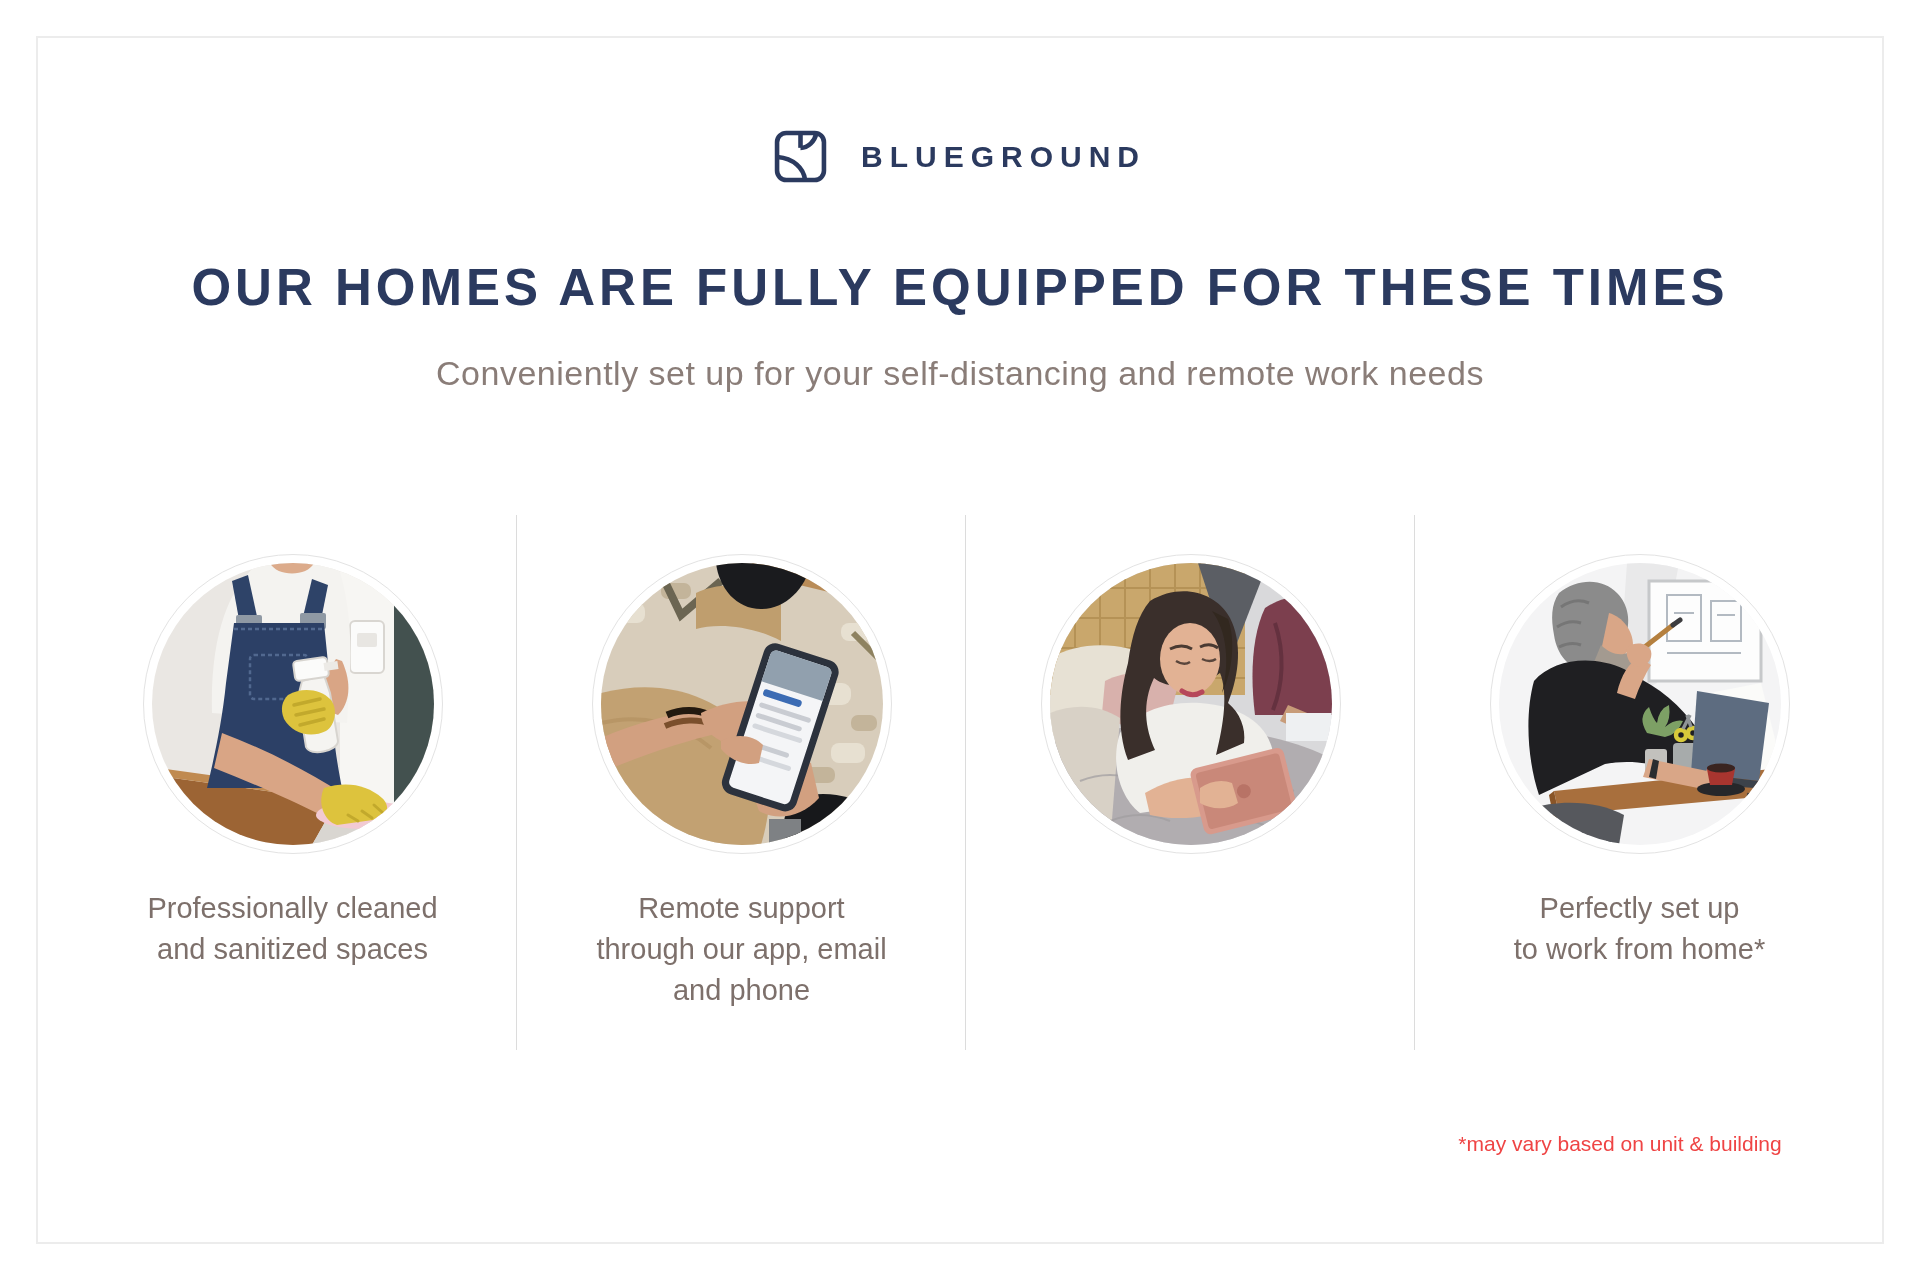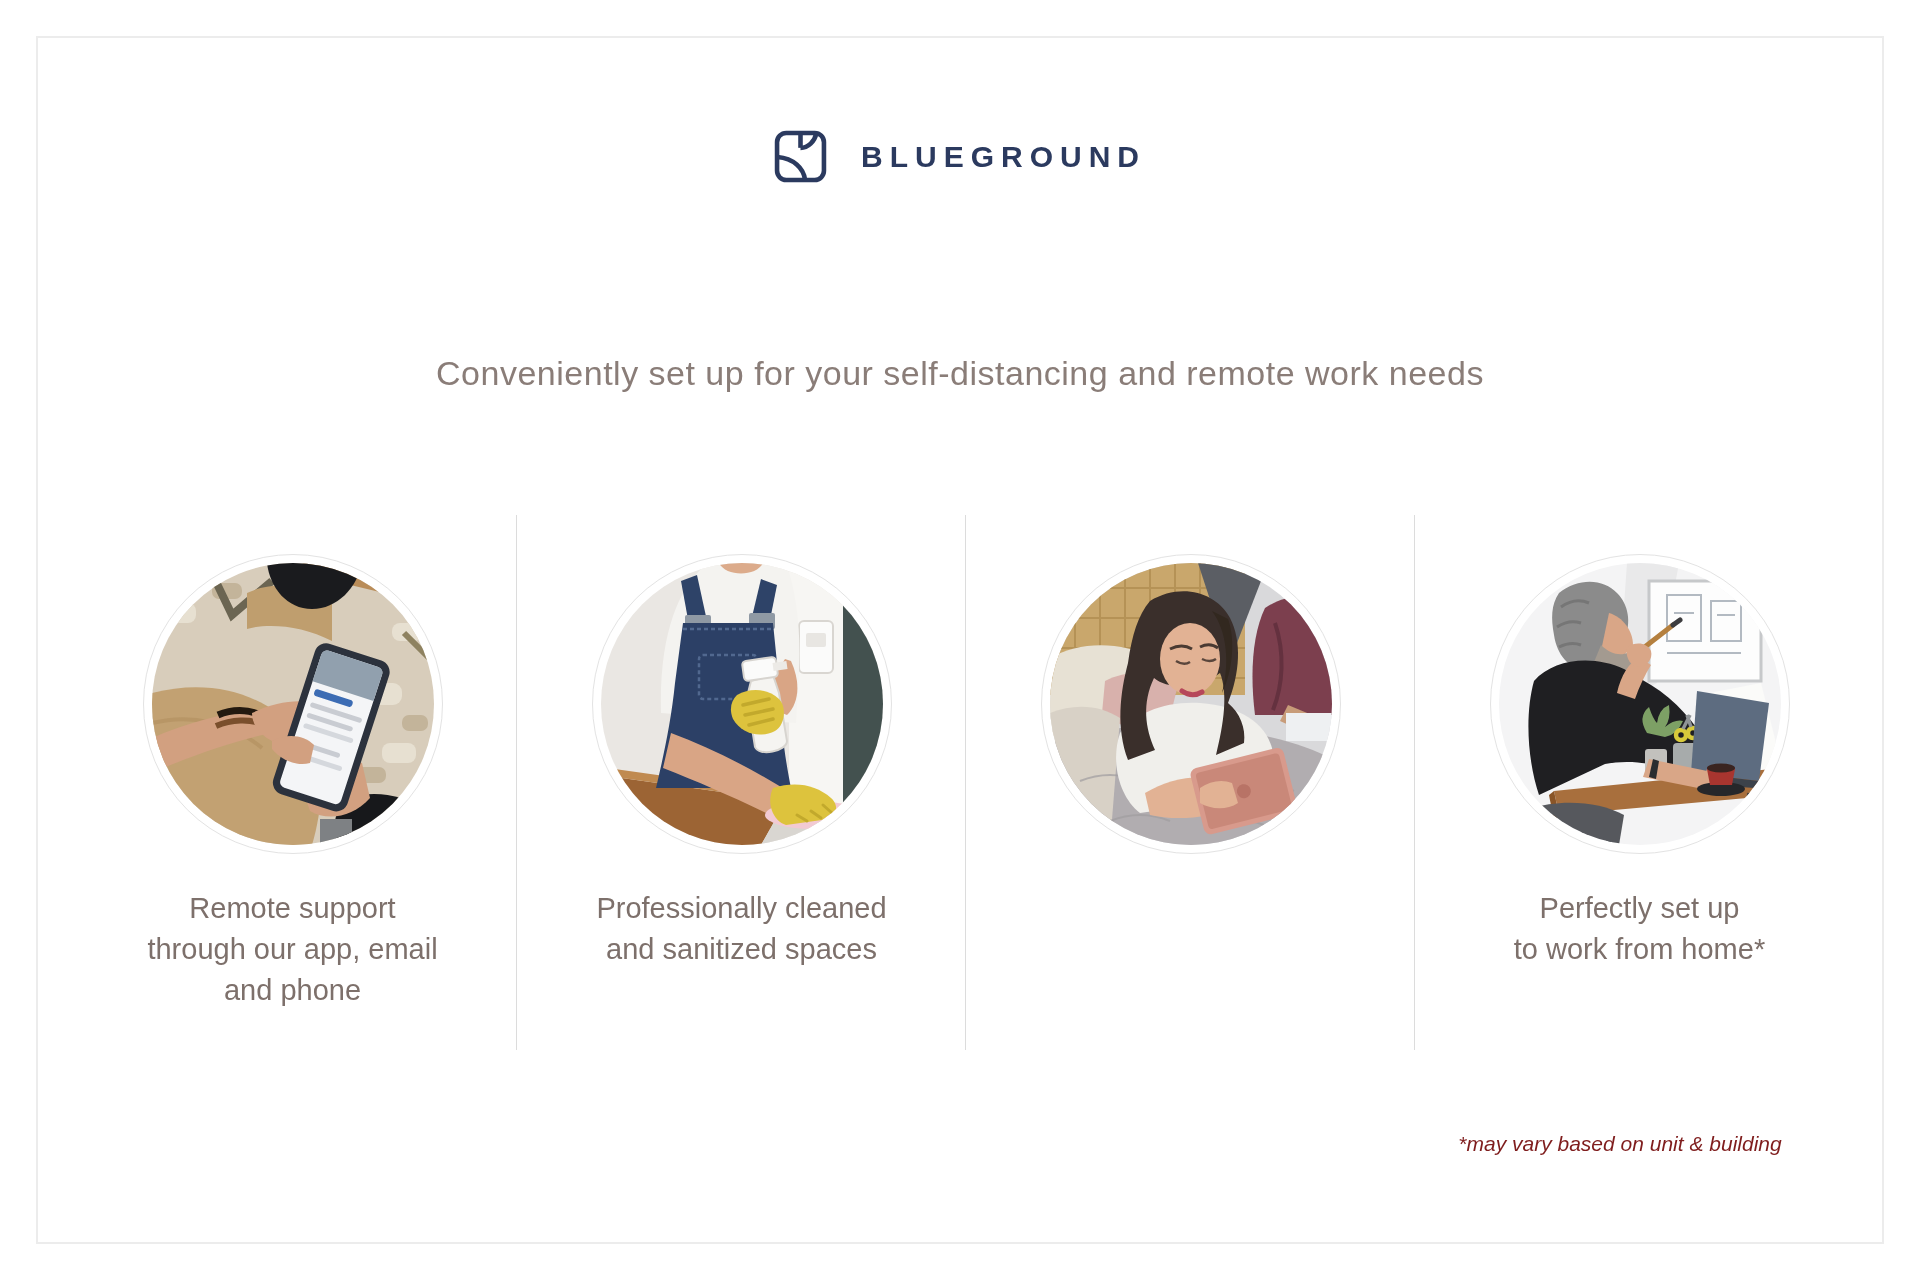--- a/index.html
+++ b/index.html
@@ -21,100 +21,48 @@
   .ring{width:300px;height:300px;border-radius:50%;border:1px solid #e3e3e3;background:#ffffff;
         display:flex;align-items:center;justify-content:center;box-sizing:border-box;}
   .photo{width:282px;height:282px;border-radius:50%;overflow:hidden;position:relative;}
   .photo svg{display:block;width:282px;height:282px;}
   .caption{margin-top:34px;text-align:center;font-size:29px;line-height:41px;color:#7d706b;white-space:pre-line;}
 
   .divider{position:absolute;top:515px;width:1px;height:535px;background:#dcdcdc;}
   .d1{left:516px;} .d2{left:965px;} .d3{left:1414px;}
 
   .footnote{position:absolute;top:1132px;left:1390px;width:460px;text-align:center;
-            font-size:21px;font-style:italic;color:#7f1d1d;}
+            font-size:21px;color:#ef4444;}
 </style>
 </head>
 <body>
 
 <div class="canvas">
   <div class="frame"></div>
 
   <div class="logo">
     <span>
       <svg width="53" height="53" viewBox="0 0 52 52" fill="none">
         <rect x="3" y="3" width="46" height="46" rx="9" stroke="#2b3a5f" stroke-width="4.5"></rect>
         <path d="M26 3 L26 17.5" stroke="#2b3a5f" stroke-width="4.5"></path>
         <path d="M26 17.5 C33.5 17.5 40 11 41.5 3.5" stroke="#2b3a5f" stroke-width="4.5"></path>
         <path d="M3.5 26.5 C19 28 29 37 30.5 49" stroke="#2b3a5f" stroke-width="4.5"></path>
       </svg>
     </span>
     <span class="wordmark">BLUEGROUND</span>
   </div>
 
+  <div class="title">OUR HOMES ARE FULLY EQUIPPED FOR THESE TIMES</div>
   <div class="subtitle">Conveniently set up for your self-distancing and remote work needs</div>
 
   <div class="divider d1"></div>
   <div class="divider d2"></div>
   <div class="divider d3"></div>
 
   <div class="features">
-
-    <div class="feature">
-      <div class="ring">
-        <div class="photo" role="img" aria-label="Hands holding a smartphone showing the Blueground app, person seated on a patterned beige rug wearing khaki trousers and black shoes">
-          <svg viewBox="0 0 282 282">
-            <rect width="282" height="282" fill="#d8cdbb"></rect>
-            <g fill="#e7e0d1">
-              <rect x="10" y="40" width="34" height="20" rx="8"></rect>
-              <rect x="210" y="120" width="40" height="22" rx="9"></rect>
-              <rect x="230" y="180" width="34" height="20" rx="8"></rect>
-              <rect x="180" y="232" width="38" height="20" rx="8"></rect>
-              <rect x="30" y="232" width="36" height="20" rx="8"></rect>
-              <rect x="240" y="60" width="30" height="18" rx="8"></rect>
-            </g>
-            <g fill="#c3b49a">
-              <rect x="60" y="20" width="30" height="16" rx="7"></rect>
-              <rect x="250" y="152" width="26" height="16" rx="7"></rect>
-              <rect x="204" y="204" width="30" height="16" rx="7"></rect>
-              <rect x="90" y="254" width="32" height="16" rx="7"></rect>
-            </g>
-            <polygon points="150,0 282,0 282,42 190,20" fill="#b98c58"></polygon>
-            <path d="M55,0 L80,52 L120,18" stroke="#6b6552" stroke-width="8" fill="none"></path>
-            <path d="M252,70 L282,100 M262,58 L282,76" stroke="#8e8260" stroke-width="6" fill="none"></path>
-            <path d="M95,30 C120,18 155,20 180,40 L180,78 C150,62 115,60 95,66 Z" fill="#bf9e6e"></path>
-            <path d="M115,0 L210,0 C205,25 185,46 160,46 C135,46 118,25 115,0 Z" fill="#1a1b1e"></path>
-            <path d="M0,130 C60,115 110,130 150,170 C170,195 175,230 160,282 L0,282 Z" fill="#c2a172"></path>
-            <path d="M0,160 C40,150 80,160 110,185" stroke="#b08f5f" stroke-width="4" fill="none" opacity="0.6"></path>
-            <path d="M195,235 C230,225 262,235 282,255 L282,282 L185,282 C180,262 183,245 195,235 Z" fill="#17181b"></path>
-            <rect x="168" y="256" width="32" height="26" fill="#7e8184"></rect>
-            <path d="M0,175 C35,160 70,150 100,148 L118,170 C85,178 45,190 0,210 Z" fill="#d2a080"></path>
-            <path d="M66,152 C80,146 96,146 108,152" stroke="#23190f" stroke-width="7" fill="none"></path>
-            <path d="M64,163 C80,156 98,156 110,161" stroke="#7a4f2c" stroke-width="6" fill="none"></path>
-            <path d="M100,150 C125,138 150,135 170,142 L178,160 L120,178 C108,172 100,162 100,150 Z" fill="#d2a080"></path>
-            <path d="M150,225 C165,200 190,190 210,200 L218,235 C200,255 175,258 158,248 Z" fill="#d2a080"></path>
-            <g transform="rotate(18 178 165)">
-              <rect x="140" y="85" width="78" height="158" rx="12" fill="#2c323d"></rect>
-              <rect x="147" y="92" width="64" height="144" rx="6" fill="#f4f5f7"></rect>
-              <path d="M147,98 C147,94 150,92 153,92 L205,92 C208,92 211,94 211,98 L211,126 L147,126 Z" fill="#91a0ae"></path>
-              <rect x="152" y="132" width="40" height="7" rx="3" fill="#3c6cb4"></rect>
-              <rect x="152" y="146" width="54" height="5" rx="2.5" fill="#c9ccd2"></rect>
-              <rect x="152" y="157" width="48" height="5" rx="2.5" fill="#c9ccd2"></rect>
-              <rect x="152" y="168" width="52" height="5" rx="2.5" fill="#d5d8dd"></rect>
-              <rect x="152" y="186" width="44" height="5" rx="2.5" fill="#c9ccd2"></rect>
-              <rect x="152" y="198" width="50" height="5" rx="2.5" fill="#d5d8dd"></rect>
-            </g>
-            <path d="M120,178 C135,170 152,172 162,182 L158,200 C144,204 128,196 120,186 Z" fill="#d2a080"></path>
-          </svg>
-        </div>
-      </div>
-      <div class="caption">Remote support
-through our app, email
-and phone</div>
-    </div>
 
     <div class="feature">
       <div class="ring">
         <div class="photo" role="img" aria-label="Person in white t-shirt and navy denim overalls wearing yellow rubber gloves, holding a white spray bottle and wiping a wooden surface with a pink cloth">
           <svg viewBox="0 0 282 282">
             <rect width="282" height="282" fill="#eae7e3"></rect>
             <rect x="188" width="54" height="282" fill="#f7f6f3"></rect>
             <rect x="242" width="40" height="282" fill="#43514f"></rect>
             <rect x="198" y="58" width="34" height="52" rx="5" fill="#fbfbfa" stroke="#d9d6d1" stroke-width="2"></rect>
             <rect x="205" y="70" width="20" height="14" rx="2" fill="#e8e6e2"></rect>
@@ -142,20 +90,73 @@
             <path d="M142,142 l26,-6 M144,152 l28,-6 M148,162 l24,-6" stroke="#c2a92c" stroke-width="3.5" fill="none" stroke-linecap="round"></path>
           </svg>
         </div>
       </div>
       <div class="caption">Professionally cleaned
 and sanitized spaces</div>
     </div>
 
     <div class="feature">
       <div class="ring">
+        <div class="photo" role="img" aria-label="Hands holding a smartphone showing the Blueground app, person seated on a patterned beige rug wearing khaki trousers and black shoes">
+          <svg viewBox="0 0 282 282">
+            <rect width="282" height="282" fill="#d8cdbb"></rect>
+            <g fill="#e7e0d1">
+              <rect x="10" y="40" width="34" height="20" rx="8"></rect>
+              <rect x="210" y="120" width="40" height="22" rx="9"></rect>
+              <rect x="230" y="180" width="34" height="20" rx="8"></rect>
+              <rect x="180" y="232" width="38" height="20" rx="8"></rect>
+              <rect x="30" y="232" width="36" height="20" rx="8"></rect>
+              <rect x="240" y="60" width="30" height="18" rx="8"></rect>
+            </g>
+            <g fill="#c3b49a">
+              <rect x="60" y="20" width="30" height="16" rx="7"></rect>
+              <rect x="250" y="152" width="26" height="16" rx="7"></rect>
+              <rect x="204" y="204" width="30" height="16" rx="7"></rect>
+              <rect x="90" y="254" width="32" height="16" rx="7"></rect>
+            </g>
+            <polygon points="150,0 282,0 282,42 190,20" fill="#b98c58"></polygon>
+            <path d="M55,0 L80,52 L120,18" stroke="#6b6552" stroke-width="8" fill="none"></path>
+            <path d="M252,70 L282,100 M262,58 L282,76" stroke="#8e8260" stroke-width="6" fill="none"></path>
+            <path d="M95,30 C120,18 155,20 180,40 L180,78 C150,62 115,60 95,66 Z" fill="#bf9e6e"></path>
+            <path d="M115,0 L210,0 C205,25 185,46 160,46 C135,46 118,25 115,0 Z" fill="#1a1b1e"></path>
+            <path d="M0,130 C60,115 110,130 150,170 C170,195 175,230 160,282 L0,282 Z" fill="#c2a172"></path>
+            <path d="M0,160 C40,150 80,160 110,185" stroke="#b08f5f" stroke-width="4" fill="none" opacity="0.6"></path>
+            <path d="M195,235 C230,225 262,235 282,255 L282,282 L185,282 C180,262 183,245 195,235 Z" fill="#17181b"></path>
+            <rect x="168" y="256" width="32" height="26" fill="#7e8184"></rect>
+            <path d="M0,175 C35,160 70,150 100,148 L118,170 C85,178 45,190 0,210 Z" fill="#d2a080"></path>
+            <path d="M66,152 C80,146 96,146 108,152" stroke="#23190f" stroke-width="7" fill="none"></path>
+            <path d="M64,163 C80,156 98,156 110,161" stroke="#7a4f2c" stroke-width="6" fill="none"></path>
+            <path d="M100,150 C125,138 150,135 170,142 L178,160 L120,178 C108,172 100,162 100,150 Z" fill="#d2a080"></path>
+            <path d="M150,225 C165,200 190,190 210,200 L218,235 C200,255 175,258 158,248 Z" fill="#d2a080"></path>
+            <g transform="rotate(18 178 165)">
+              <rect x="140" y="85" width="78" height="158" rx="12" fill="#2c323d"></rect>
+              <rect x="147" y="92" width="64" height="144" rx="6" fill="#f4f5f7"></rect>
+              <path d="M147,98 C147,94 150,92 153,92 L205,92 C208,92 211,94 211,98 L211,126 L147,126 Z" fill="#91a0ae"></path>
+              <rect x="152" y="132" width="40" height="7" rx="3" fill="#3c6cb4"></rect>
+              <rect x="152" y="146" width="54" height="5" rx="2.5" fill="#c9ccd2"></rect>
+              <rect x="152" y="157" width="48" height="5" rx="2.5" fill="#c9ccd2"></rect>
+              <rect x="152" y="168" width="52" height="5" rx="2.5" fill="#d5d8dd"></rect>
+              <rect x="152" y="186" width="44" height="5" rx="2.5" fill="#c9ccd2"></rect>
+              <rect x="152" y="198" width="50" height="5" rx="2.5" fill="#d5d8dd"></rect>
+            </g>
+            <path d="M120,178 C135,170 152,172 162,182 L158,200 C144,204 128,196 120,186 Z" fill="#d2a080"></path>
+          </svg>
+        </div>
+      </div>
+      <div class="caption">Remote support
+through our app, email
+and phone</div>
+    </div>
+
+    <div class="feature">
+      <div class="ring">
         <div class="photo" role="img" aria-label="Woman with dark hair in a white shirt lying on a bed using a rose-gold tablet, man in a maroon shirt sitting behind her">
           <svg viewBox="0 0 282 282">
             <rect width="282" height="282" fill="#d9d9db"></rect>
             <rect x="0" y="0" width="195" height="132" fill="#c9a76c"></rect>
             <g stroke="#b18e52" stroke-width="2" opacity="0.8">
               <path d="M25,0 V132 M50,0 V132 M75,0 V132 M100,0 V132 M125,0 V132 M150,0 V132 M175,0 V132"></path>
               <path d="M0,25 H195 M0,55 H195 M0,85 H195 M0,115 H195"></path>
             </g>
             <polygon points="148,0 218,0 180,98" fill="#5b5e64"></polygon>
             <path d="M215,45 C240,28 266,32 282,45 L282,152 L205,152 C200,112 202,72 215,45 Z" fill="#7c3f4e"></path>

